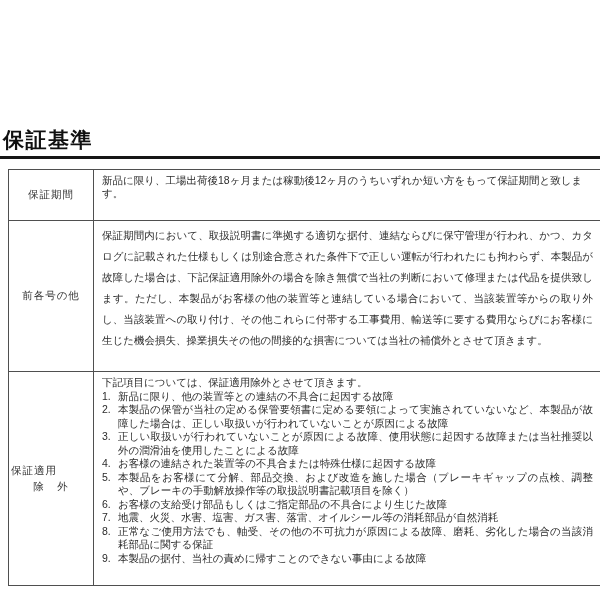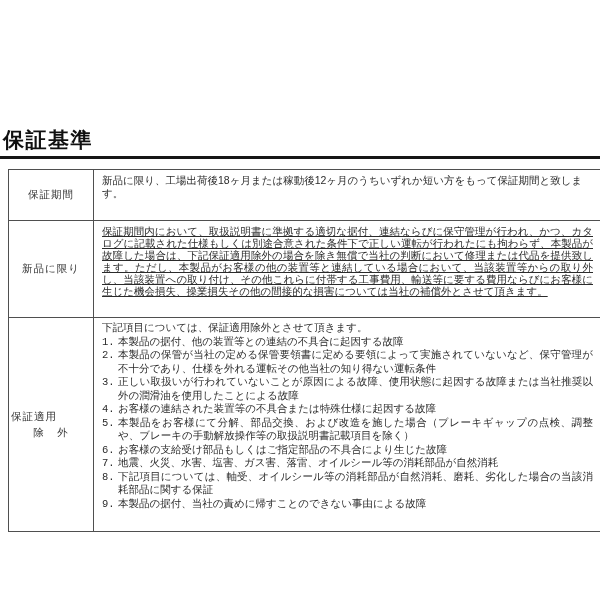--- a/index.html
+++ b/index.html
@@ -33,22 +33,22 @@
     width:80px; font-weight:normal; font-size:10.5px;
     text-align:center; color:#333; letter-spacing:1px;
     padding:2px;
   }
   td.val {
     font-size:10.5px; color:#2b2b2b;
     padding:4px 8px 20px 8px;
     text-align:justify;
   }
   tr.r1 td.val { line-height:13px; height:18px; text-align:left; }
-  tr.r2 td.val { line-height:12px;text-decoration:underline; }
-  tr.r3 td.val { line-height:13.5px; vertical-align:top;font-family:Liberation Mono, monospace; }
+  tr.r2 td.val { line-height:21px; }
+  tr.r3 td.val { line-height:13.5px; vertical-align:top; }
 
   .lbl-line { display:block; text-align:left; }
   .lbl-spread {
     display:block; width:3.4em; margin:2px auto 0;
     text-align:justify; text-align-last:justify;
   }
 
   p.intro { margin:0 0 0 0; }
   ol.ex-list { margin:0; padding:0; list-style:none; }
   ol.ex-list li { display:flex; }
@@ -64,39 +64,39 @@
   <div class="title-rule"></div>
 
   <table class="wtable">
     <tbody>
         <tr class="r1">
       <th class="lbl">保証期間</th>
       <td class="val">新品に限り、工場出荷後18ヶ月または稼動後12ヶ月のうちいずれか短い方をもって保証期間と致します。</td>
     </tr>
 
     <tr class="r2">
-      <th class="lbl">新品に限り</th>
+      <th class="lbl">前各号の他</th>
       <td class="val">保証期間内において、取扱説明書に準拠する適切な据付、連結ならびに保守管理が行われ、かつ、カタログに記載された仕様もしくは別途合意された条件下で正しい運転が行われたにも拘わらず、本製品が故障した場合は、下記保証適用除外の場合を除き無償で当社の判断において修理または代品を提供致します。ただし、本製品がお客様の他の装置等と連結している場合において、当該装置等からの取り外し、当該装置への取り付け、その他これらに付帯する工事費用、輸送等に要する費用ならびにお客様に生じた機会損失、操業損失その他の間接的な損害については当社の補償外とさせて頂きます。</td>
     </tr>
 
     <tr class="r3">
       <th class="lbl">
         <span class="lbl-line">保証適用</span>
         <span class="lbl-spread">除　外</span>
       </th>
       <td class="val">
         <p class="intro">下記項目については、保証適用除外とさせて頂きます。</p>
         <ol class="ex-list">
           <li>
                 <span class="num">1.</span>
-                <span class="txt">本製品の据付、他の装置等との連結の不具合に起因する故障</span>
+                <span class="txt">新品に限り、他の装置等との連結の不具合に起因する故障</span>
               </li>
           <li>
                 <span class="num">2.</span>
-                <span class="txt">本製品の保管が当社の定める保管要領書に定める要領によって実施されていないなど、保守管理が不十分であり、仕様を外れる運転その他当社の知り得ない運転条件</span>
+                <span class="txt">本製品の保管が当社の定める保管要領書に定める要領によって実施されていないなど、本製品が故障した場合は、正しい取扱いが行われていないことが原因による故障</span>
               </li>
           <li>
                 <span class="num">3.</span>
                 <span class="txt">正しい取扱いが行われていないことが原因による故障、使用状態に起因する故障または当社推奨以外の潤滑油を使用したことによる故障</span>
               </li>
           <li>
                 <span class="num">4.</span>
                 <span class="txt">お客様の連結された装置等の不具合または特殊仕様に起因する故障</span>
               </li>
           <li>
@@ -106,21 +106,21 @@
           <li>
                 <span class="num">6.</span>
                 <span class="txt">お客様の支給受け部品もしくはご指定部品の不具合により生じた故障</span>
               </li>
           <li>
                 <span class="num">7.</span>
                 <span class="txt">地震、火災、水害、塩害、ガス害、落雷、オイルシール等の消耗部品が自然消耗</span>
               </li>
           <li>
                 <span class="num">8.</span>
-                <span class="txt">下記項目については、軸受、オイルシール等の消耗部品が自然消耗、磨耗、劣化した場合の当該消耗部品に関する保証</span>
+                <span class="txt">正常なご使用方法でも、軸受、その他の不可抗力が原因による故障、磨耗、劣化した場合の当該消耗部品に関する保証</span>
               </li>
           <li>
                 <span class="num">9.</span>
                 <span class="txt">本製品の据付、当社の責めに帰すことのできない事由による故障</span>
               </li>
         </ol>
       </td>
     </tr>
   </tbody>
     </table>

